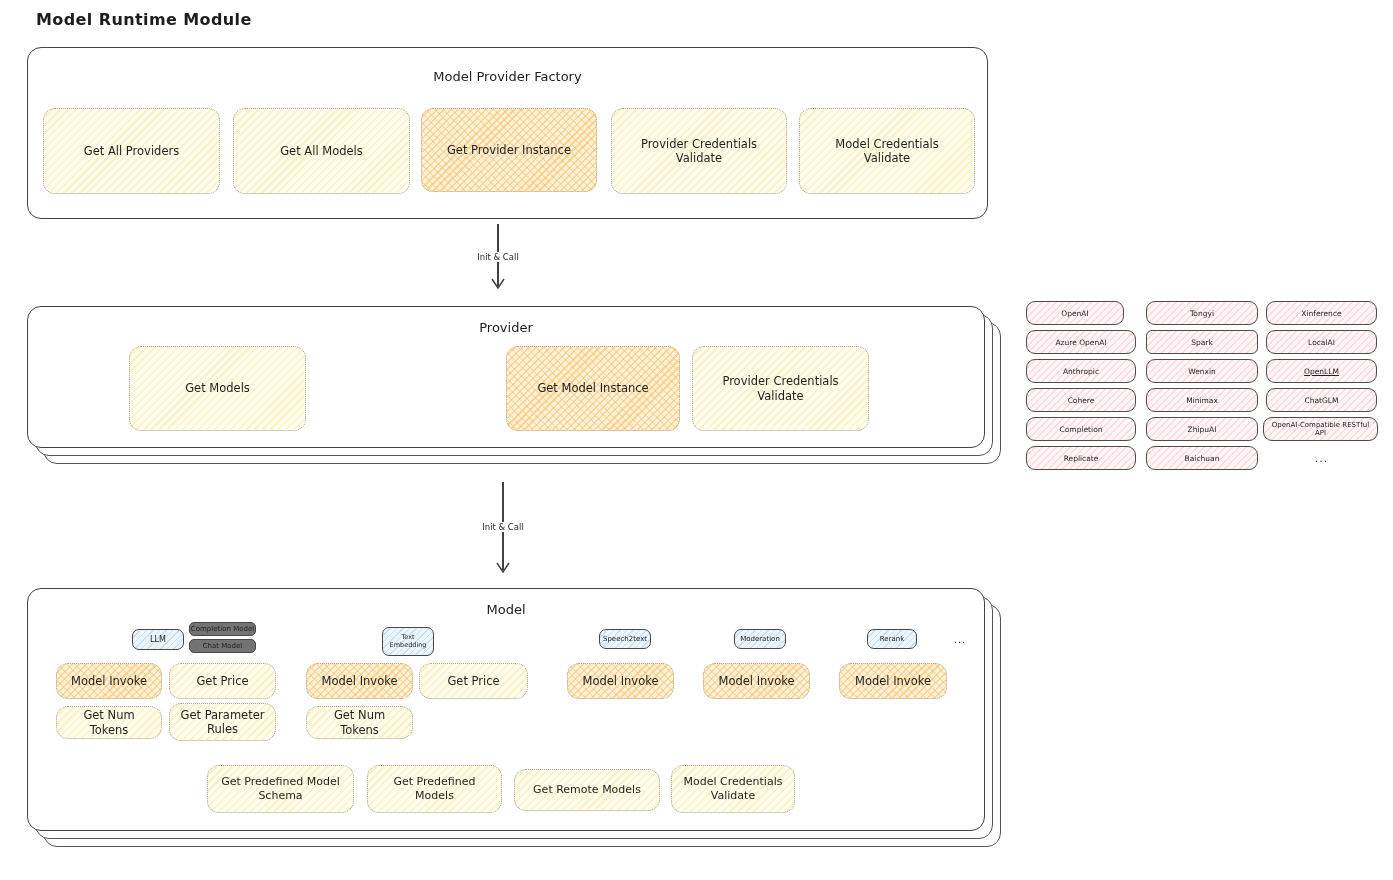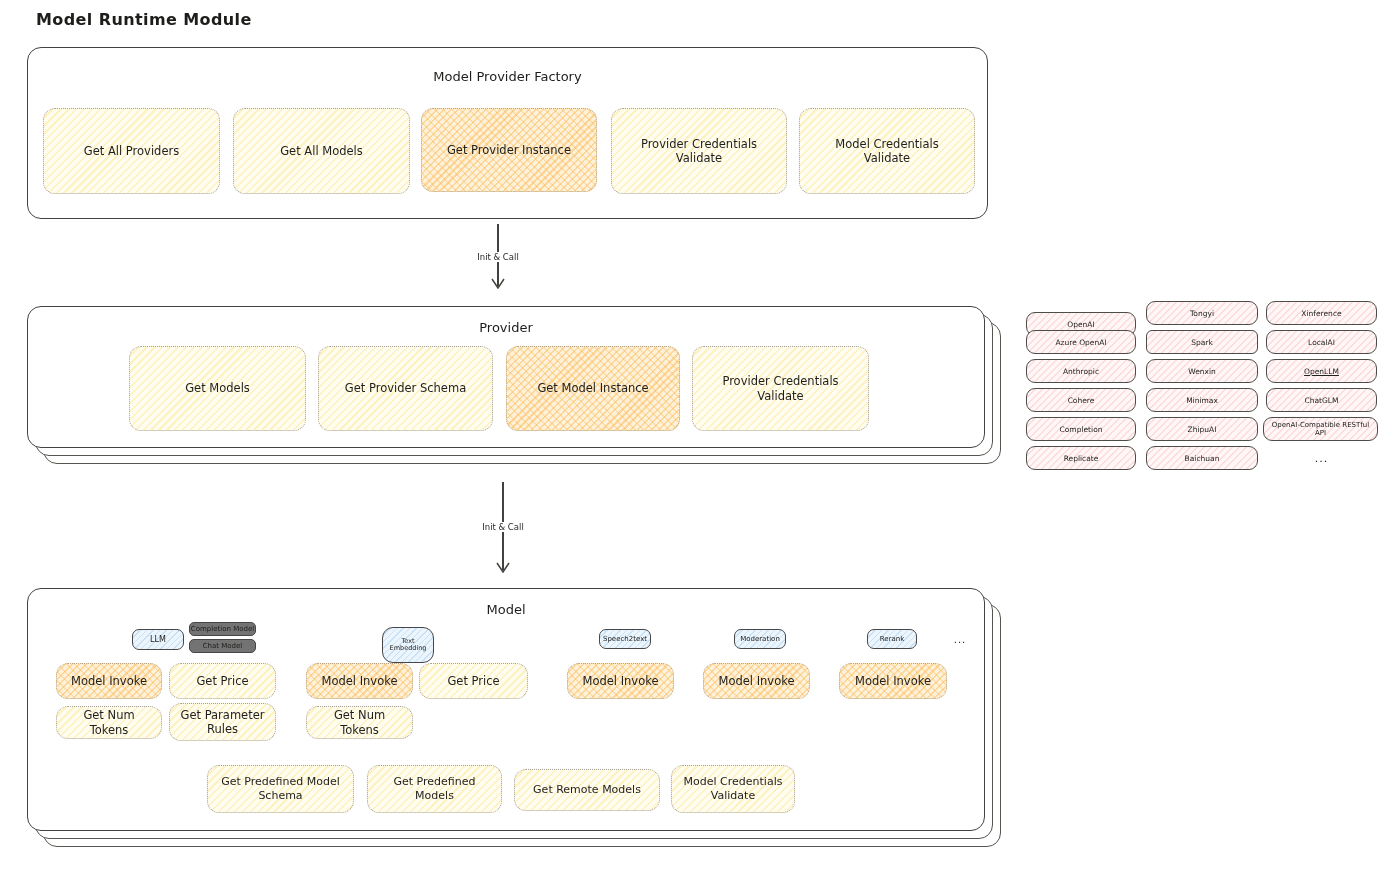--- a/index.html
+++ b/index.html
@@ -84,26 +84,25 @@
   <svg class="abs" style="left:491px; top:278px;" width="14" height="11" viewBox="0 0 14 11">
     <polyline points="1,1 7,10 13,1" fill="none" stroke="#41413d" stroke-width="1.5"></polyline>
   </svg>
   <div class="abs arrow-label" style="left:498px; top:257px;">Init &amp; Call</div>
 
   <div class="abs stack-layer" style="left:43px; top:322px; width:958px; height:142px;"></div>
   <div class="abs stack-layer" style="left:35px; top:314px; width:958px; height:142px;"></div>
   <div class="abs container" style="left:27px; top:306px; width:958px; height:142px;">
     <div class="container-title" style="top:13px;">Provider</div>
     <div class="abs op-box fill-yellow" style="left:101px; top:39px; width:177px; height:85px;">Get Models</div>
-    <div class="abs op-box fill-yellow" style="left:290px; top:39px; width:175px; height:85px;">Get Provider Schema</div>
     <div class="abs op-box fill-orange" style="left:478px; top:39px; width:174px; height:85px;">Get Model Instance</div>
     <div class="abs op-box fill-yellow" style="left:664px; top:39px; width:177px; height:85px; padding:2px 24px;">Provider Credentials Validate</div>
   </div>
 
-  <div class="abs vendor-box" style="left:1026px; top:312px; width:110px; height:24px;">OpenAI</div>
+  <div class="abs vendor-box" style="left:1026px; top:301px; width:98px; height:24px;">OpenAI</div>
   <div class="abs vendor-box" style="left:1026px; top:330px; width:110px; height:24px;">Azure OpenAI</div>
   <div class="abs vendor-box" style="left:1026px; top:359px; width:110px; height:24px;">Anthropic</div>
   <div class="abs vendor-box" style="left:1026px; top:388px; width:110px; height:24px;">Cohere</div>
   <div class="abs vendor-box" style="left:1026px; top:417px; width:110px; height:24px;">Completion</div>
   <div class="abs vendor-box" style="left:1026px; top:446px; width:110px; height:24px;">Replicate</div>
 
   <div class="abs vendor-box" style="left:1146px; top:301px; width:112px; height:24px;">Tongyi</div>
   <div class="abs vendor-box" style="left:1146px; top:330px; width:112px; height:24px;border-radius:6px;">Spark</div>
   <div class="abs vendor-box" style="left:1146px; top:359px; width:112px; height:24px;">Wenxin</div>
   <div class="abs vendor-box" style="left:1146px; top:388px; width:112px; height:24px;">Minimax</div>
@@ -124,21 +123,21 @@
   <div class="abs arrow-label" style="left:503px; top:527px;">Init &amp; Call</div>
 
   <div class="abs stack-layer" style="left:43px; top:604px; width:958px; height:243px;"></div>
   <div class="abs stack-layer" style="left:35px; top:596px; width:958px; height:243px;"></div>
   <div class="abs container" style="left:27px; top:588px; width:958px; height:243px;">
     <div class="container-title" style="top:13px;">Model</div>
 
     <div class="abs tab" style="left:104px; top:40px; width:52px; height:21px; font-size:8px;">LLM</div>
     <div class="abs sub-tab" style="left:161px; top:33px; width:67px; height:14px;">Completion Model</div>
     <div class="abs sub-tab" style="left:161px; top:50px; width:67px; height:14px;">Chat Model</div>
-    <div class="abs tab" style="left:354px; top:38px; width:52px; height:36px; font-size:6.5px;border-radius:11px;">Text Embedding</div>
+    <div class="abs tab" style="left:354px; top:38px; width:52px; height:29px; font-size:6.5px;">Text Embedding</div>
     <div class="abs tab" style="left:571px; top:40px; width:52px; height:20px;">Speech2text</div>
     <div class="abs tab" style="left:706px; top:40px; width:52px; height:20px;">Moderation</div>
     <div class="abs tab" style="left:839px; top:40px; width:50px; height:20px;">Rerank</div>
     <div class="abs ellipsis" style="left:922px; top:40px; width:20px; height:20px; font-size:10px;">...</div>
 
     <div class="abs op-box fill-orange" style="left:28px; top:74px; width:106px; height:36px;">Model Invoke</div>
     <div class="abs op-box fill-yellow" style="left:141px; top:74px; width:107px; height:36px;">Get Price</div>
     <div class="abs op-box fill-orange" style="left:278px; top:74px; width:107px; height:36px;">Model Invoke</div>
     <div class="abs op-box fill-yellow" style="left:391px; top:74px; width:109px; height:36px;">Get Price</div>
     <div class="abs op-box fill-orange" style="left:539px; top:74px; width:107px; height:36px;">Model Invoke</div>

